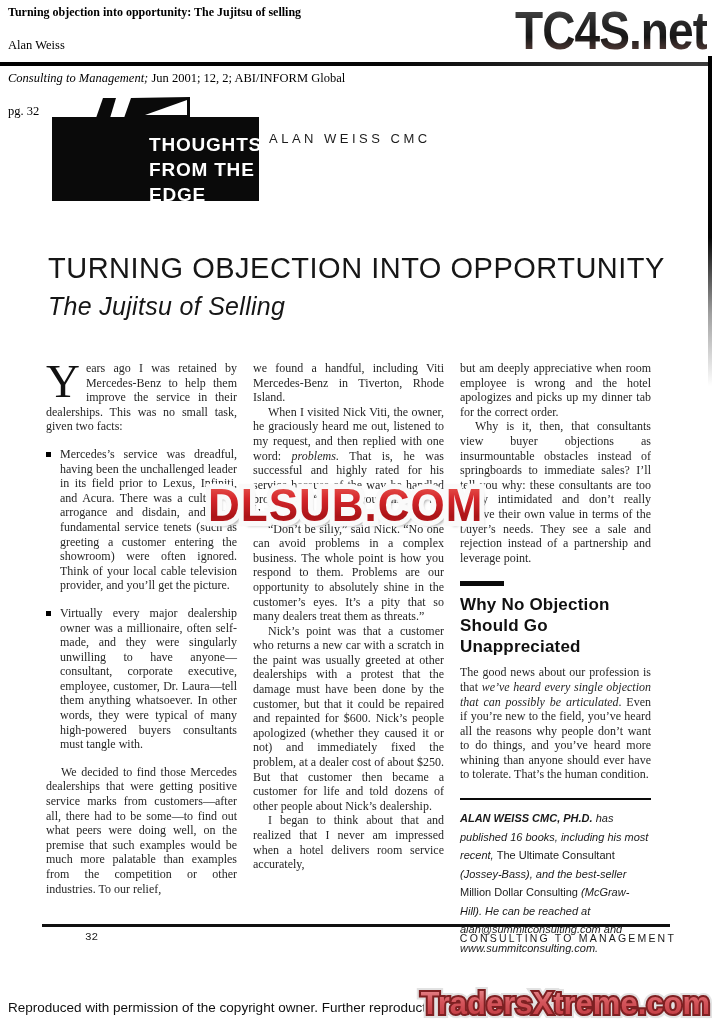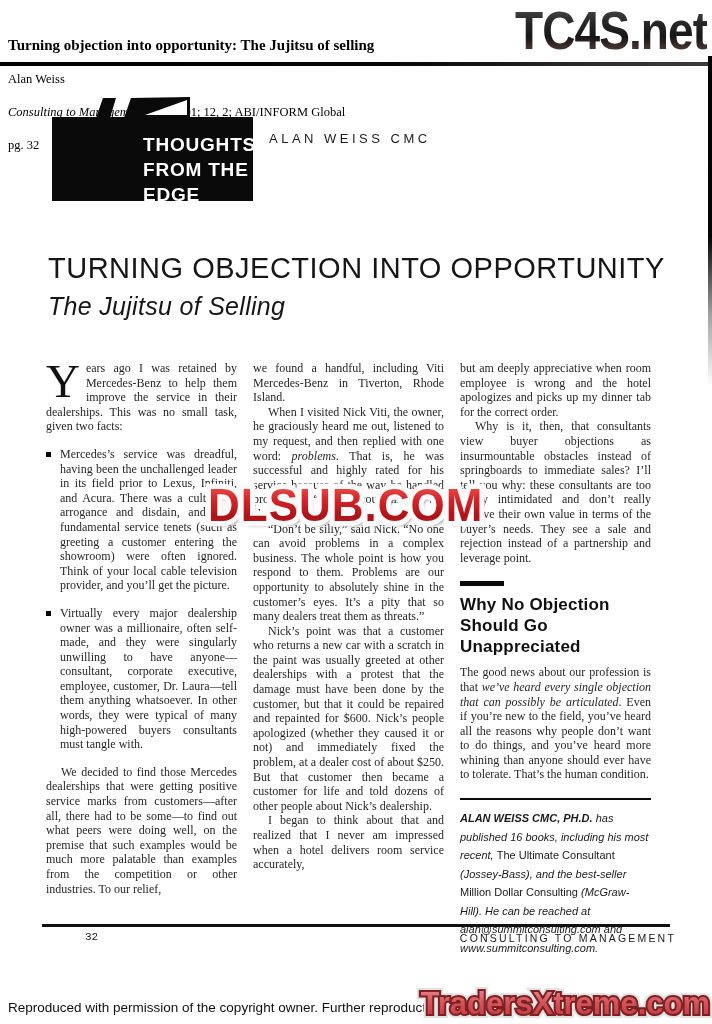--- a/index.html
+++ b/index.html
@@ -4,21 +4,21 @@
 <style>
   html,body { margin:0; padding:0; background:#ffffff; }
   .page {
     position:relative; width:712px; height:1024px; margin:0 auto;
     background:#ffffff; overflow:hidden;
     font-family:"Liberation Serif", serif; color:#222;
   }
 
   
   .pq-header { position:absolute; left:8px; top:5px; width:480px; }
-  .pq-title { font-family:"Liberation Serif",serif; font-weight:700; font-size:15px; color:#000;margin-top:32px; }
+  .pq-title { font-family:"Liberation Serif",serif; font-weight:700; font-size:12px; color:#000; }
   .pq-line  { font-size:12.5px; color:#000; margin-top:18px; }
   .pq-it    { font-style:italic; }
   .rule-top { position:absolute; left:0; top:62px; width:712px; height:4px;
               background:linear-gradient(90deg,#000 0%,#050505 55%,#2e2e2e 85%,#3c3c3c 100%); }
   .edge-line { position:absolute; right:0; top:56px; width:4px; height:330px;
                background:linear-gradient(180deg,#000 0%,#050505 55%,rgba(80,80,80,.55) 78%,rgba(120,120,120,0) 100%); }
 
   
   .wm { position:absolute; font-family:"Liberation Sans",sans-serif; font-weight:700; white-space:nowrap; z-index:30; }
   .wm .lay { position:absolute; left:0; top:0; }
@@ -37,21 +37,21 @@
 
   .wm-traders { right:2px; top:986px; font-size:31px;text-decoration:underline; }
   .wm-traders .stroke { -webkit-text-stroke:8px #e2e2e2; color:#e2e2e2;
              text-shadow:2px 3px 2px rgba(120,120,120,.55), -2px 2px 2px rgba(150,150,150,.4); }
   .wm-traders .mid { -webkit-text-stroke:4px #7e2022; color:#7e2022; }
   .wm-traders .fill { background:linear-gradient(180deg,#ea9196 0%,#d4555b 45%,#bd343b 100%);
              -webkit-background-clip:text; background-clip:text; color:transparent; }
 
   
   .mast-shapes { position:absolute; left:52px; top:97px; }
-  .mast-box { position:absolute; left:52px; top:117px; width:201px; height:84px; background:#0a0a0a; }
+  .mast-box { position:absolute; left:52px; top:117px; width:201px; height:84px; background:#0a0a0a;padding-left:6px; }
   .mast-text { padding:15px 0 0 91px; font-family:"Liberation Sans",sans-serif; font-weight:700;
                font-size:19px; line-height:25px; letter-spacing:.8px; color:#fff; }
   .byline { position:absolute; left:269px; top:131px; font-family:"Liberation Sans",sans-serif;
             font-size:13px; letter-spacing:3.5px; color:#1c1c1c; }
 
   
   .art-title { position:absolute; left:48px; top:252px; width:620px; font-family:"Liberation Sans",sans-serif; color:#161616; }
   .art-title h1 { margin:0; font-size:29px; font-weight:400; letter-spacing:.5px; }
   .art-title h2 { margin:7px 0 0 0; font-size:25px; font-weight:400; font-style:italic; letter-spacing:.3px; }
 

